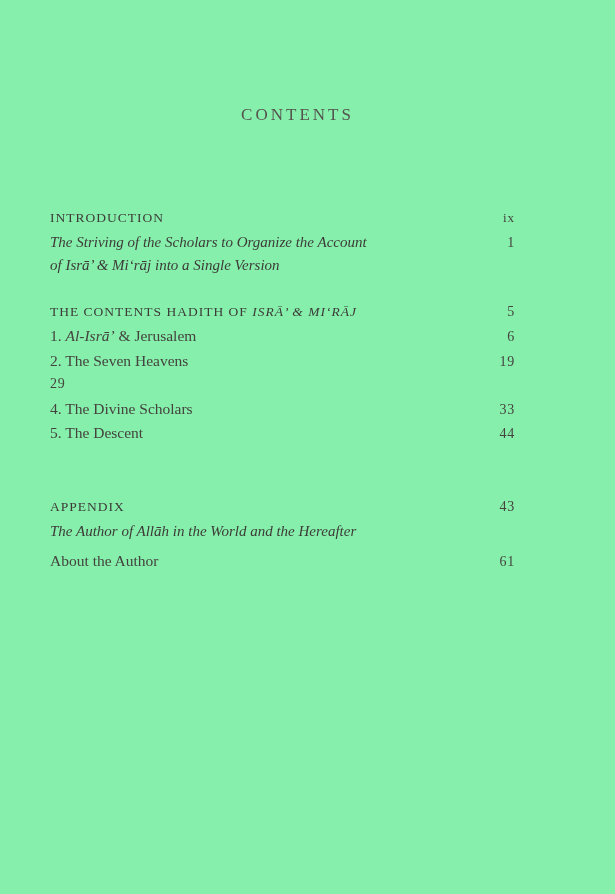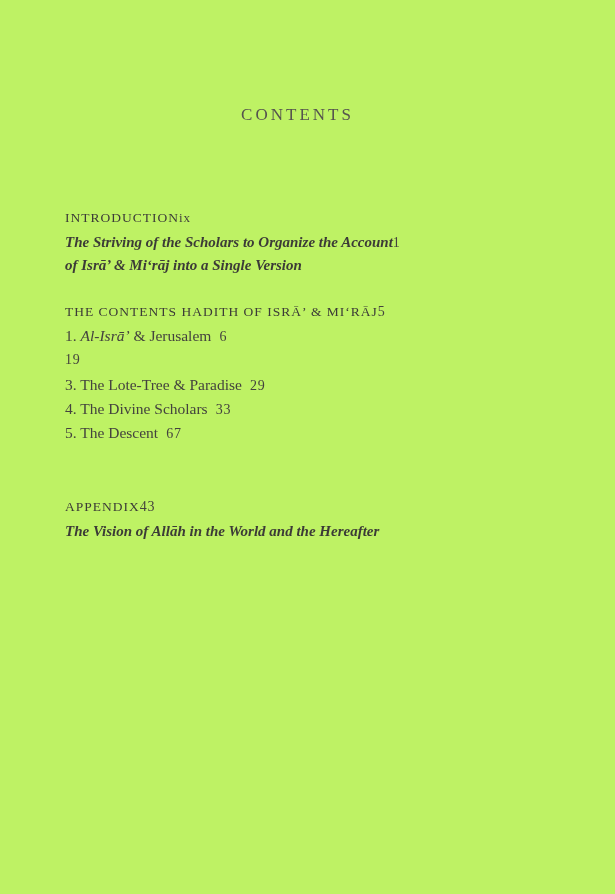--- a/index.html
+++ b/index.html
@@ -1,54 +1,55 @@
 <!DOCTYPE html>
 <html><head>
 <meta charset="utf-8">
 <style>
   html, body { margin: 0; padding: 0; background: #ffffff; }
   .page {
     position: relative;
     width: 615px;
     height: 894px;
-    background: #bef264;
+    background: #86efac;
     font-family: "Liberation Serif", "DejaVu Serif", serif;
     color: #3f3e3a;
     overflow: hidden;
   }
   .contents-title {
     position: absolute;
     top: 105px;
     left: 65px;
     width: 465px;
     text-align: center;
     font-size: 17px;
     letter-spacing: 3px;
     color: #55534e;
     font-weight: normal;
   }
   .row {
     position: absolute;
-    left: 65px;
+    left: 50px;
     width: 465px;
     display: flex;
+    justify-content: space-between;
     align-items: baseline;
     line-height: 1.2;
   }
   .heading {
     font-size: 13.5px;
     letter-spacing: 1px;
     color: #3c3b37;
   }
-  .heading .it { }
+  .heading .it { font-style: italic; }
   .item { font-size: 15.5px; color: #44433e; gap: 8px; }
   .item .it { font-style: italic; }
   .subtitle {
     font-style: italic;
-    font-weight: 700;
+    font-weight: 400;
     font-size: 15px;
     color: #3c3b37;
   }
   .pagenum {
     font-size: 14px;
     letter-spacing: 0.8px;
     color: #44433e;
     font-variant-numeric: oldstyle-nums;
     white-space: nowrap;
   }
@@ -76,37 +77,41 @@
   <div class="row" style="top:304px">
     <span class="heading"><span>THE CONTENTS HADITH OF </span><span class="it">ISRĀ’ &amp; MI‘RĀJ</span></span>
     <span class="pagenum">5</span>
   </div>
 
   <div class="row item" style="top:327px">
     <span><span>1. </span><span class="it">Al-Isrā’</span><span> &amp; Jerusalem</span></span>
     <span class="pagenum">6</span>
   </div>
   <div class="row item" style="top:352px">
+    <span><span>2. </span><span class="it"></span><span>The Seven Heavens</span></span>
     <span class="pagenum">19</span>
   </div>
   <div class="row item" style="top:376px">
-    <span><span>3. </span><span class="it"></span><span>The Lote-Tree &amp; Paradise</span></span>
     <span class="pagenum">29</span>
   </div>
   <div class="row item" style="top:400px">
     <span><span>4. </span><span class="it"></span><span>The Divine Scholars</span></span>
     <span class="pagenum">33</span>
   </div>
   <div class="row item" style="top:424px">
     <span><span>5. </span><span class="it"></span><span>The Descent</span></span>
-    <span class="pagenum">67</span>
+    <span class="pagenum">44</span>
   </div>
 
   <div class="row" style="top:499px">
     <span class="heading">APPENDIX</span>
     <span class="pagenum">43</span>
   </div>
   <div class="row" style="top:522px">
-    <span class="subtitle">The Vision of Allāh in the World and the Hereafter</span>
+    <span class="subtitle">The Author of Allāh in the World and the Hereafter</span>
   </div>
 
+  <div class="row item" style="top:552px">
+    <span>About the Author</span>
+    <span class="pagenum">61</span>
+  </div>
 
 </div>
 
 </body></html>

